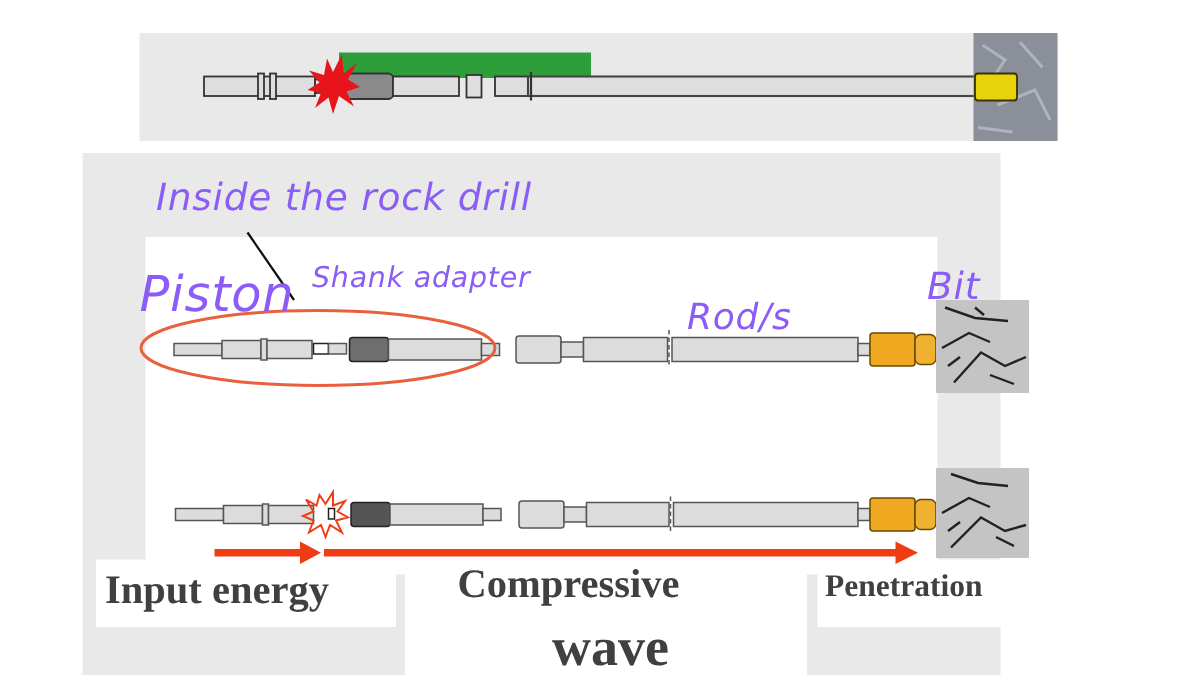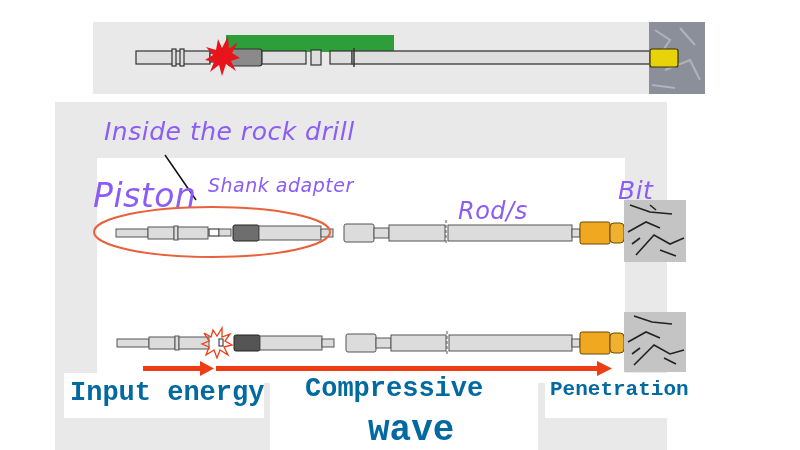--- a/index.html
+++ b/index.html
@@ -1,21 +1,21 @@
 <!DOCTYPE html>
 <html><head>
 <meta charset="utf-8">
 <style>
   html,body{margin:0;padding:0;background:#ffffff;}
   body{width:800px;height:450px;position:relative;overflow:hidden;font-family:"Liberation Sans",sans-serif;}
   .abs{position:absolute;}
   .gray{background:#e9e9e9;}
   .white{background:#ffffff;}
   .hand{font-family:"DejaVu Sans",sans-serif;font-style:italic;color:#8b5cf6;white-space:nowrap;letter-spacing:0.5px;}
-  .bold{font-family:Liberation Mono, monospace;font-weight:bold;color:#0369a1;white-space:nowrap;}
+  .bold{font-family:Liberation Serif, serif;font-weight:bold;color:#404040;white-space:nowrap;}
   svg{position:absolute;left:0;top:0;}
 </style>
 </head>
 <body>
 
 <div class="abs gray" style="left:93px;top:22px;width:612px;height:72px;"></div>
 <div class="abs gray" style="left:55px;top:102px;width:612px;height:348px;"></div>
 <div class="abs white" style="left:97px;top:158px;width:528px;height:225px;"></div>
 <div class="abs white" style="left:64px;top:373px;width:200px;height:45px;"></div>
 <div class="abs white" style="left:270px;top:373px;width:268px;height:77px;"></div>

